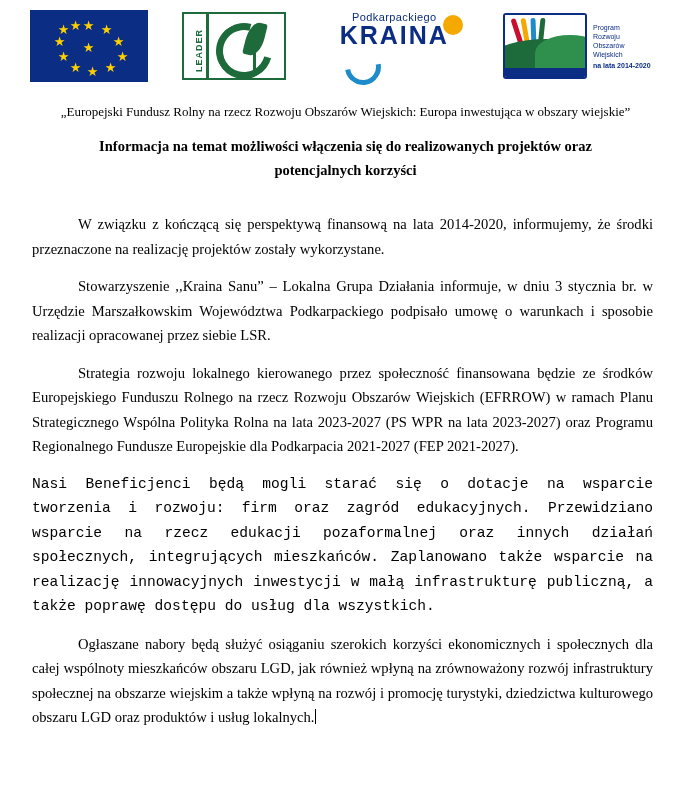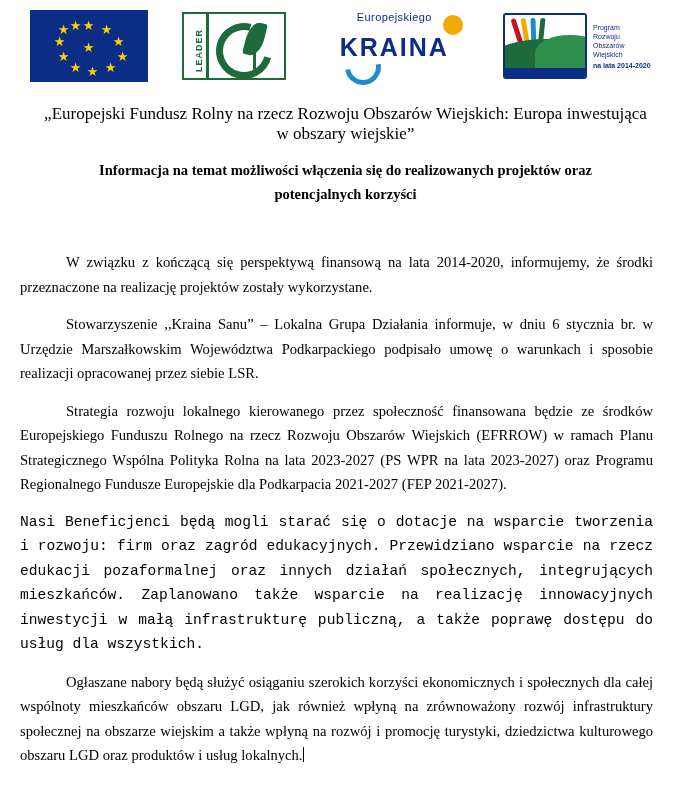--- a/index.html
+++ b/index.html
@@ -138,21 +138,21 @@
     border-radius: 50%;
     background: #f5a800;
   }
   .kraina-kraina {
     font-family: "Liberation Sans", sans-serif;
     font-weight: bold;
     font-size: 25px;
     line-height: 24px;
     letter-spacing: 2px;
     color: #0b2d84;
-    margin-top: 12px;
+    margin-top: 0;
   }
   .kraina-sanu {
     font-family: "Liberation Sans", sans-serif;
     font-weight: bold;
     font-size: 25px;
     line-height: 24px;
     letter-spacing: 2px;
     color: #0b2d84;
   }
   .kraina-wave {
@@ -230,36 +230,36 @@
     width: 64px;
   }
   .prow-text .yrs {
     font-weight: bold;
     margin-top: 2px;
   }
 
   
   .slogan {
     text-align: center;
-    font-size: 17px;
+    font-size: 13px;
     font-family: "Liberation Serif", serif;
     margin: 22px 0 0 0;
     padding: 0 36px;
   }
   .doc-title {
     text-align: center;
     font-weight: bold;
     font-size: 14.5px;
     line-height: 24px;
     margin: 14px auto 0 auto;
     width: 560px;
   }
   .body-wrap {
-    padding: 0 38px 0 20px;
-    margin-top: 44px;
+    padding: 0 38px 0 32px;
+    margin-top: 30px;
   }
   p.para {
     text-align: justify;
     font-size: 14.6px;
     line-height: 24.5px;
     margin: 0 0 13px 0;
     text-indent: 46px;
   }
   p.para.noindent {
     text-indent: 0;
@@ -303,21 +303,21 @@
         <div class="leader-text" style="top:58px;">LEADER</div>
         <div class="leader-c"></div>
         <div class="leader-leaf"></div>
         <div class="leader-stem"></div>
       </div>
     </div>
 
     <div class="logo">
       <div class="kraina">
         <div class="kraina-sun"></div>
-        <div class="kraina-top">Europejskiego</div>
+        <div class="kraina-top">Podkarpackiego</div>
         <div class="kraina-kraina">KRAINA</div>
         <div class="kraina-wave"></div>
       </div>
     </div>
 
     <div class="logo prow">
       <div class="prow-emblem">
         <div class="prow-sky"></div>
         <div class="prow-feather" style="left:10px; background:#c8102e; transform:rotate(-18deg);"></div>
         <div class="prow-feather" style="left:18px; background:#f5a800; transform:rotate(-10deg);"></div>
@@ -337,19 +337,19 @@
     </div>
 
   </div>
 
   <div class="slogan">„Europejski Fundusz Rolny na rzecz Rozwoju Obszarów Wiejskich:  Europa inwestująca w obszary wiejskie”</div>
 
   <div class="doc-title">Informacja na temat możliwości włączenia się do realizowanych projektów oraz potencjalnych korzyści</div>
 
   <div class="body-wrap">
     <p class="para">W związku z kończącą się perspektywą finansową na lata 2014-2020, informujemy, że środki przeznaczone na realizację projektów zostały wykorzystane.</p>
-    <p class="para">Stowarzyszenie ,,Kraina Sanu” – Lokalna Grupa Działania informuje, w dniu 6 stycznia br. w Urzędzie Marszałkowskim Województwa Podkarpackiego podpisało umowę o warunkach i sposobie realizacji opracowanej przez siebie LSR.</p>
+    <p class="para">Stowarzyszenie ,,Kraina Sanu” – Lokalna Grupa Działania informuje, w dniu 3 stycznia br. w Urzędzie Marszałkowskim Województwa Podkarpackiego podpisało umowę o warunkach i sposobie realizacji opracowanej przez siebie LSR.</p>
     <p class="para">Strategia rozwoju lokalnego kierowanego przez społeczność finansowana będzie ze środków Europejskiego Funduszu Rolnego na rzecz Rozwoju Obszarów Wiejskich (EFRROW) w ramach Planu Strategicznego Wspólna Polityka Rolna na lata 2023-2027 (PS WPR na lata 2023-2027) oraz Programu Regionalnego Fundusze Europejskie dla Podkarpacia 2021-2027 (FEP 2021-2027).</p>
     <p class="para noindent">Nasi Beneficjenci będą mogli starać się o dotacje na wsparcie tworzenia i rozwoju: firm oraz zagród edukacyjnych. Przewidziano wsparcie na rzecz edukacji pozaformalnej oraz innych działań społecznych, integrujących mieszkańców. Zaplanowano także wsparcie na realizację innowacyjnych inwestycji w małą infrastrukturę publiczną, a także poprawę dostępu do usług dla wszystkich.</p>
     <p class="para"><span>Ogłaszane nabory będą służyć osiąganiu szerokich korzyści ekonomicznych i społecznych dla całej wspólnoty mieszkańców obszaru LGD, jak również wpłyną na zrównoważony rozwój infrastruktury społecznej na obszarze wiejskim a także wpłyną na rozwój i promocję turystyki, dziedzictwa kulturowego obszaru LGD oraz produktów i usług lokalnych.</span><span class="caret"></span></p>
   </div>
 
 </div>
 
 </body></html>

